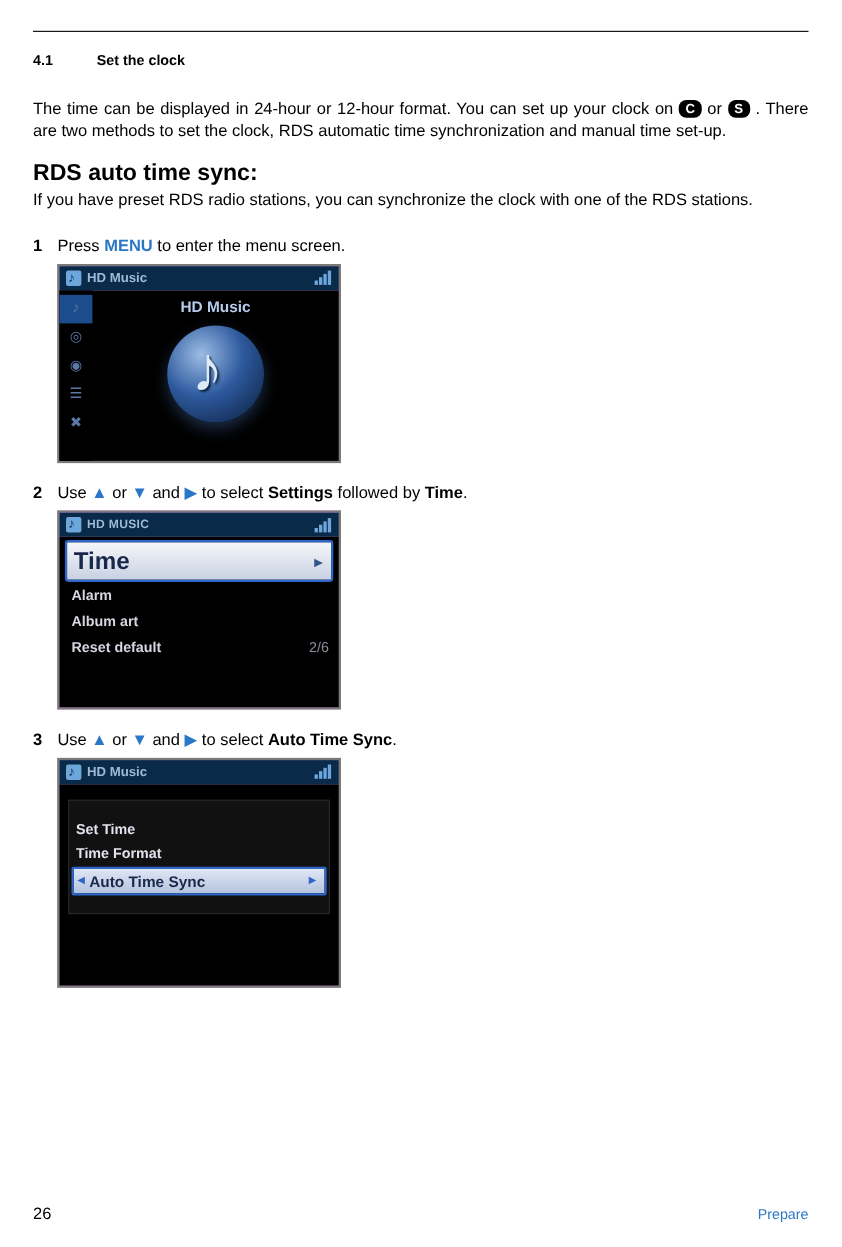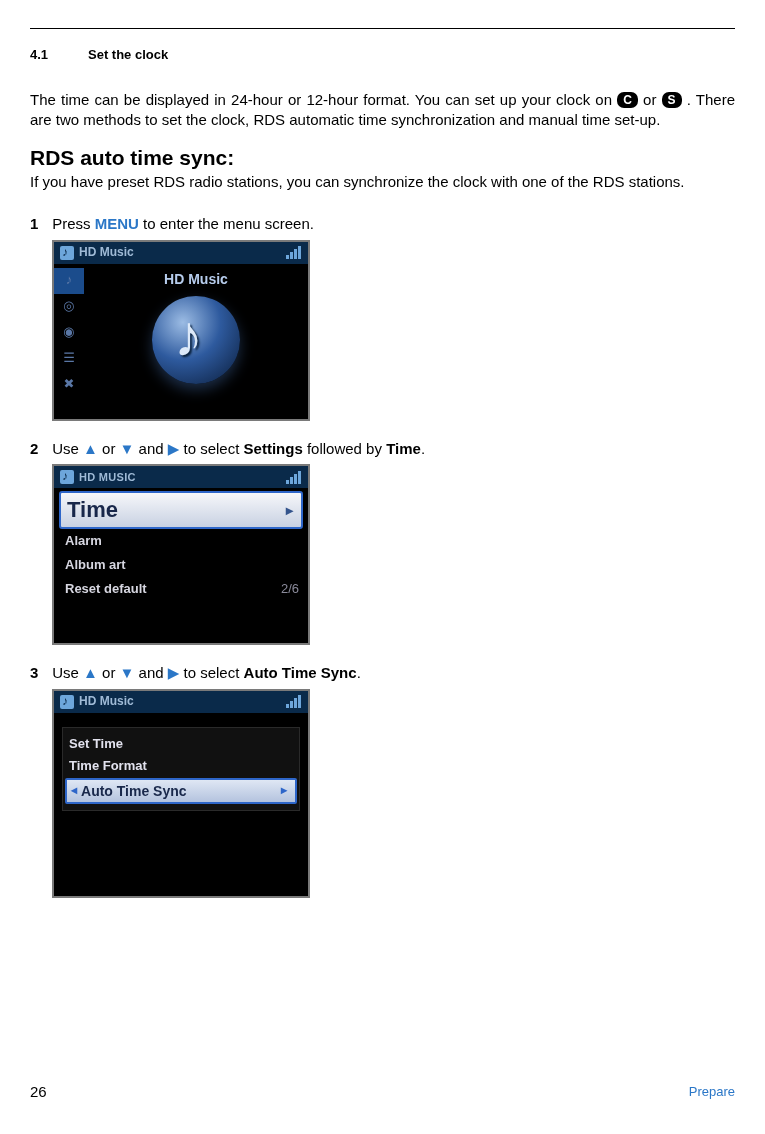--- a/index.html
+++ b/index.html
@@ -161,40 +161,40 @@
       font-size:22px;
       justify-content:space-between;
       padding-right:8px;
     }
     .sc2-caret{ color:#34548c; font-size:14px;}
     .sc2-count{ margin-left:auto; margin-right:4px; color:#8a8a9a; font-weight:normal;}
     .topbar.caps { text-transform: uppercase; letter-spacing:0.3px; font-size:11px;}
     
     .screenshot-box.s3 .device-screen{ height:205px;}
     .sc3-body{ height: calc(100% - 22px); background:#000; padding:14px 8px 8px;}
-    .sc3-panel{ background:#111; padding:6px 2px; border:1px solid #2a2a2a;}
+    .sc3-panel{ background:#111; padding:16px 2px; border:1px solid #2a2a2a;}
     .sc3-row{
       height:22px; color:#e2e2ee; font-size:13px; display:flex; align-items:center;
       font-weight:bold; padding-left:4px; gap:6px;
     }
     .sc3-row.selected{
       height:26px;
       background: linear-gradient(#dfe7f4, #b4c3de);
       border:2px solid #2e66c9;
       border-radius:2px;
       color:#19284b;
       justify-content:space-between;
       padding:0 8px 0 4px;
       font-size:14px;
     }
     .sc3-caret-l{ color:#2e66c9; font-size:12px;}
     .sc3-caret-r{ color:#2e66c9; font-size:12px;}
     .footer {
       position:absolute;
-      bottom:34px;
+      bottom:22px;
       left:30px;
       right:30px;
       display:flex;
       justify-content:space-between;
       align-items:center;
       font-family: Arial, Helvetica, sans-serif;
     }
     .pagenum { font-size:15px; color:#000; }
     .footer-label { font-size:13px; color:#2b77c7; }
   </style>

